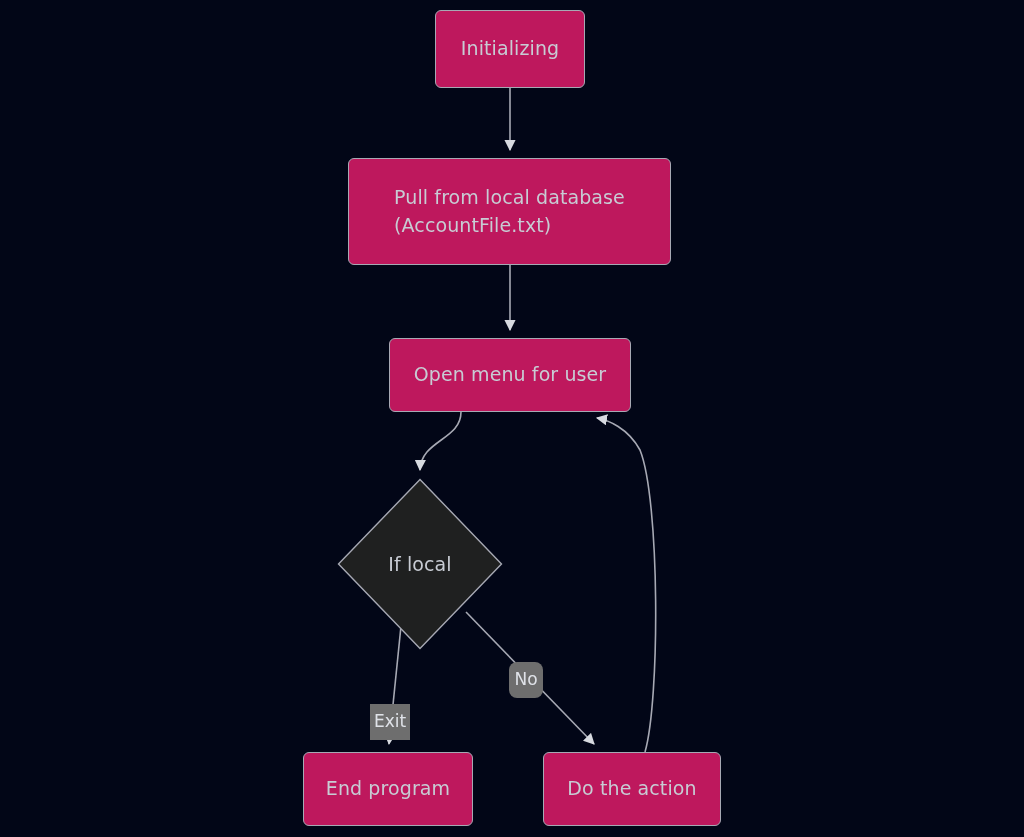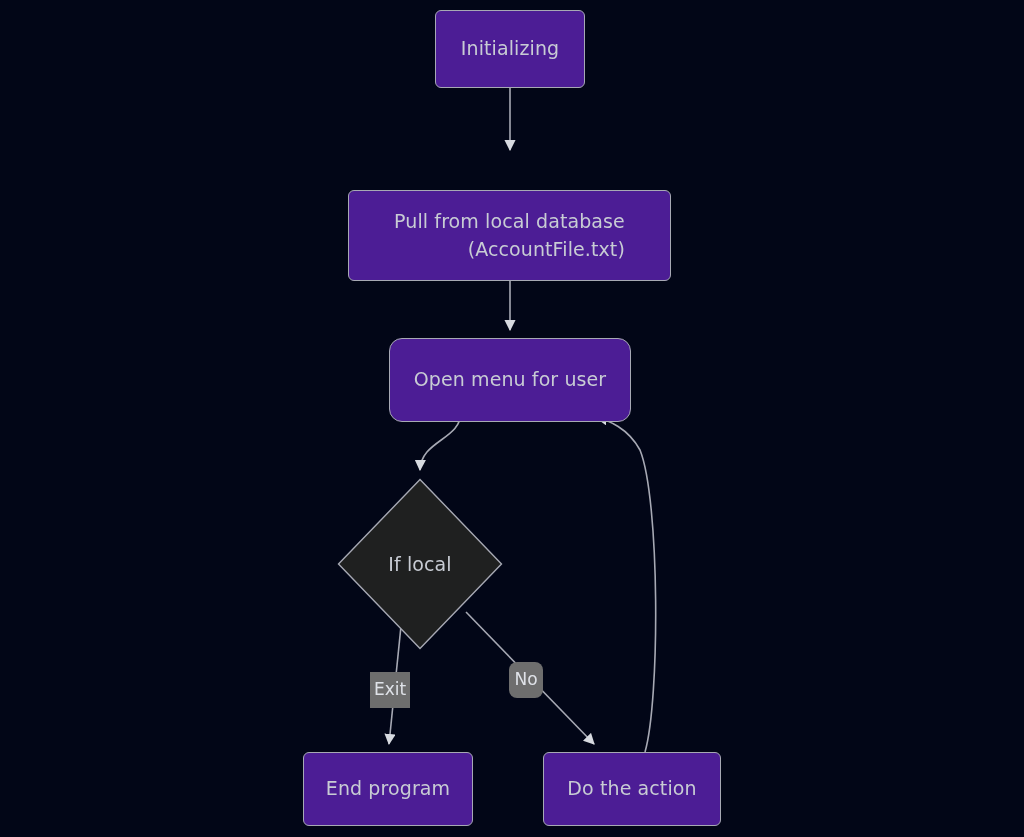--- a/index.html
+++ b/index.html
@@ -22,28 +22,28 @@
   #edges {
     position: absolute;
     left: 0;
     top: 0;
     width: 1024px;
     height: 837px;
   }
   .node {
     position: absolute;
     box-sizing: border-box;
-    background: #4c1d95;
+    background: #be185d;
     border: 1.3px solid #a7a9b4;
     border-radius: 6px;
     color: #c8ccd4;
     display: flex;
     align-items: center;
     justify-content: center;
-    text-align: right;
+    text-align: left;
     font-size: 19px;
     line-height: 1.45;
     letter-spacing: 0.1px;
     white-space: pre-line;
   }
   .node-label {
     display: block;
     white-space: pre-line;
   }
   .diamond-wrap {
@@ -105,41 +105,41 @@
 
     <path d="M 466 612 L 594 744" fill="none" stroke="#a7a9b4" stroke-width="1.6" marker-end="url(#arrowhead)"></path>
 
     <path d="M 645 752 C 660 700, 660 500, 640 450 C 628 428, 608 420, 597 418" fill="none" stroke="#a7a9b4" stroke-width="1.6" marker-end="url(#arrowhead)"></path>
   </svg>
 
   <div class="node" style="left:435px; top:10px; width:150px; height:78px;">
     <span class="node-label">Initializing</span>
   </div>
 
-  <div class="node" style="left:348px; top:158px; width:323px; height:91px;margin-top:32px;">
+  <div class="node" style="left:348px; top:158px; width:323px; height:107px;">
     <span class="node-label">Pull from local database
 (AccountFile.txt)</span>
   </div>
 
-  <div class="node" style="left:389px; top:338px; width:242px; height:84px;border-radius:13px;">
+  <div class="node" style="left:389px; top:338px; width:242px; height:74px;">
     <span class="node-label">Open menu for user</span>
   </div>
 
   <div class="diamond-wrap" style="left:337px; top:478px; width:166px; height:172px;">
     <svg class="diamond-shape" viewBox="0 0 166 172" xmlns="http://www.w3.org/2000/svg">
       <polygon points="83,1.5 164.5,86 83,170.5 1.5,86" fill="#1f2020" stroke="#a7a9b4" stroke-width="1.4"></polygon>
     </svg>
     <div class="diamond-label">If local</div>
   </div>
 
   <div class="node" style="left:303px; top:752px; width:170px; height:74px;">
     <span class="node-label">End program</span>
   </div>
 
   <div class="node" style="left:543px; top:752px; width:178px; height:74px;">
     <span class="node-label">Do the action</span>
   </div>
 
-  <div class="edge-label" style="left:370px; top:672px; width:40px; height:36px;">Exit</div>
+  <div class="edge-label" style="left:370px; top:704px; width:40px; height:36px;">Exit</div>
 
   <div class="edge-label" style="left:509px; top:662px; width:34px; height:36px;border-radius:8px;">No</div>
 
 </div>
 
 </body></html>

